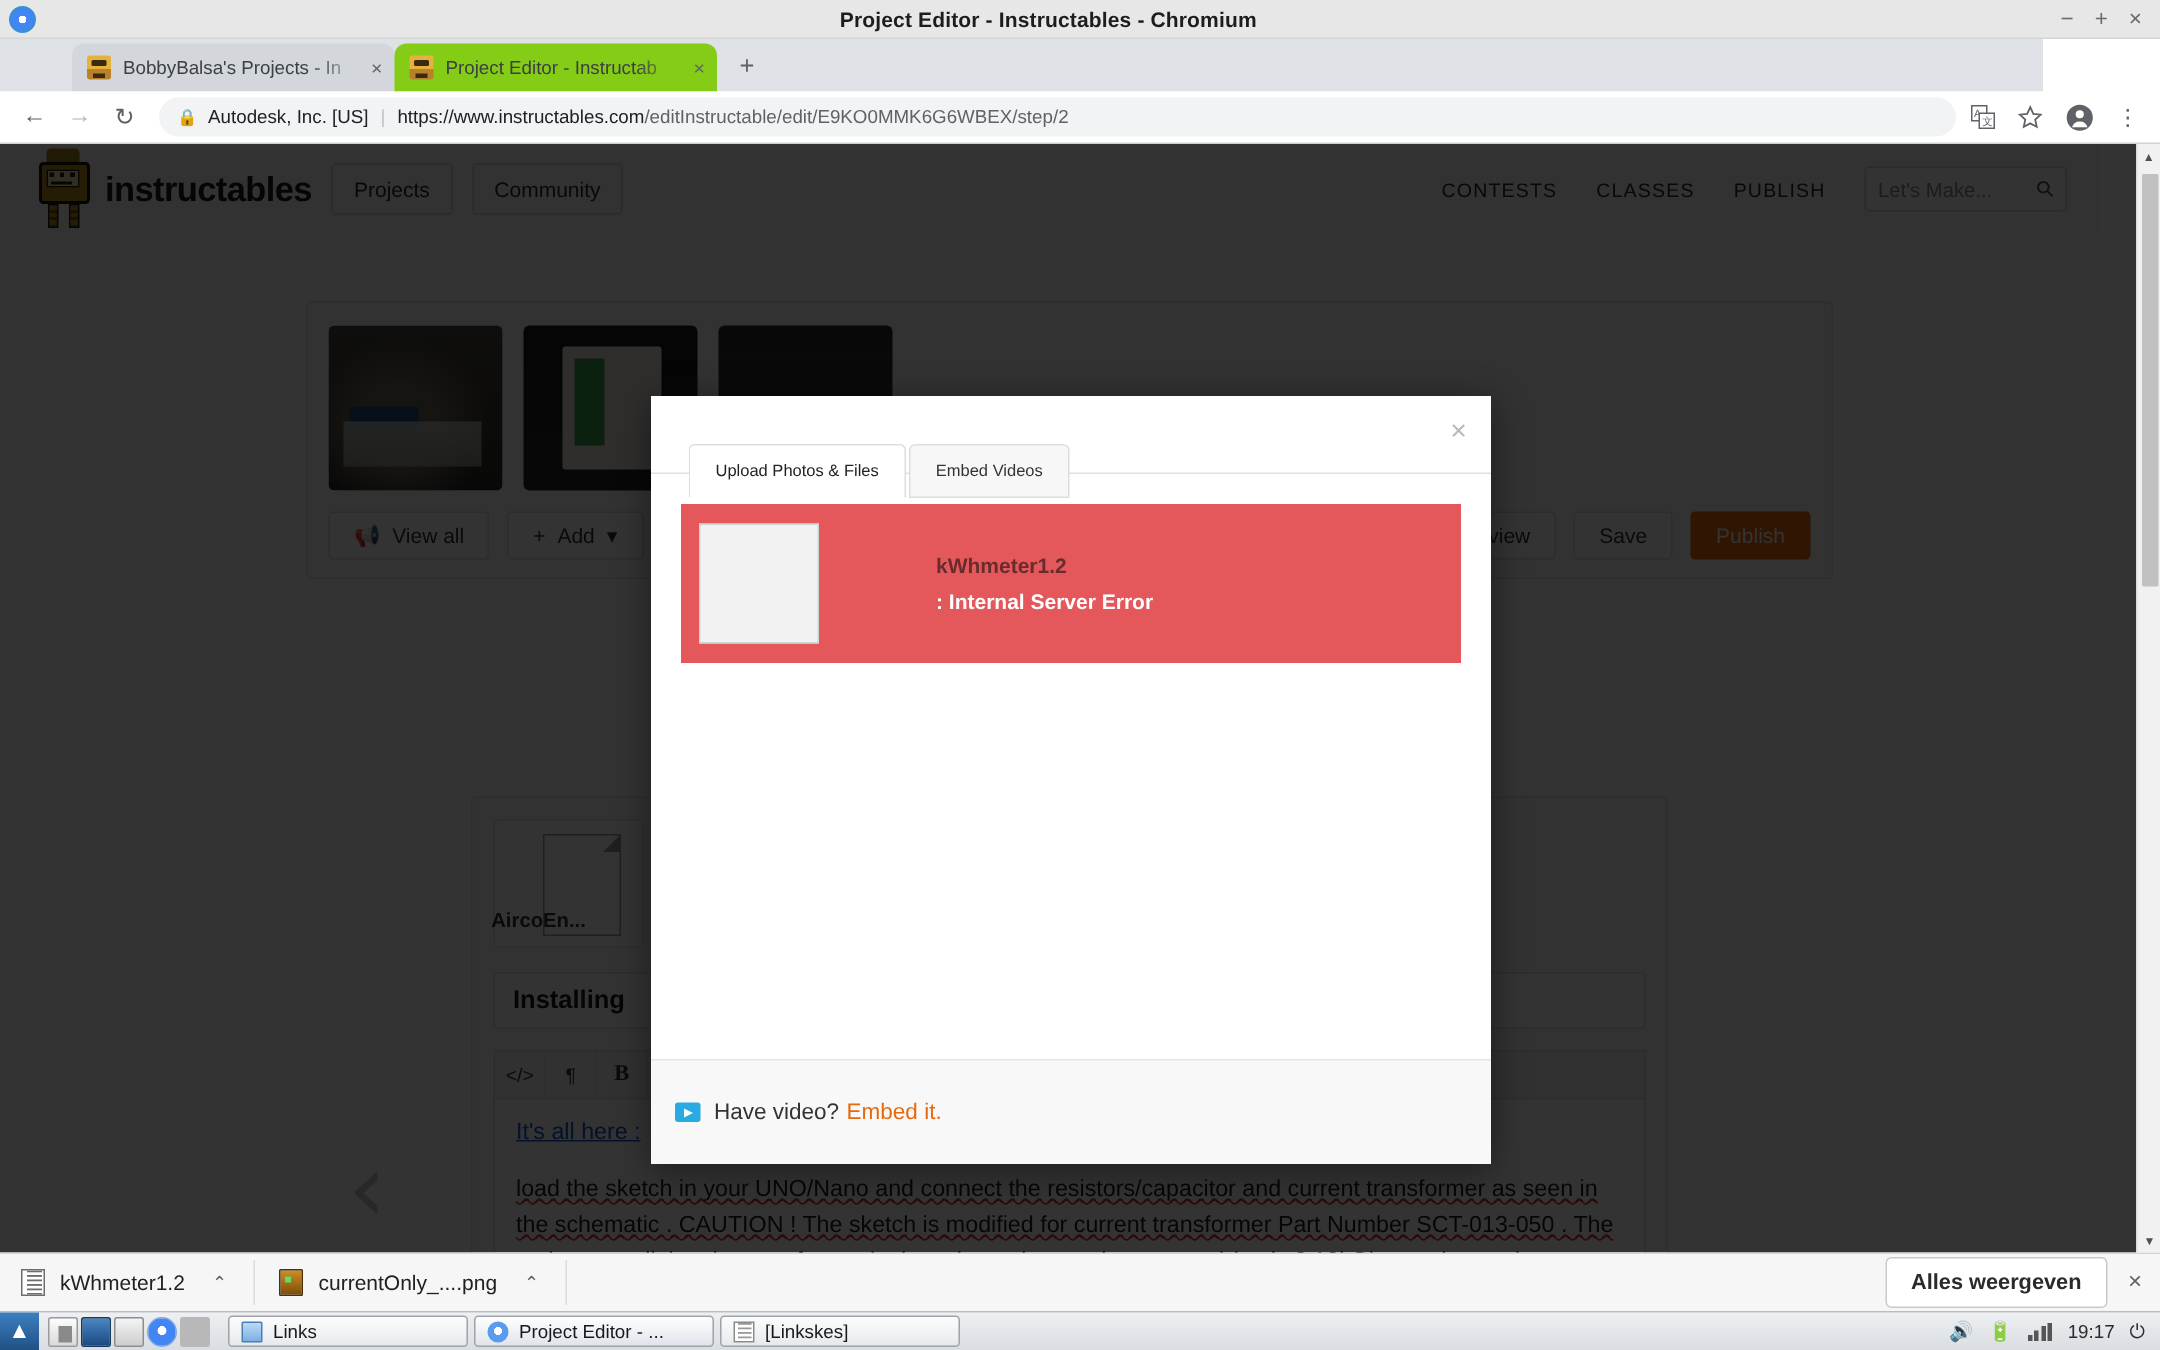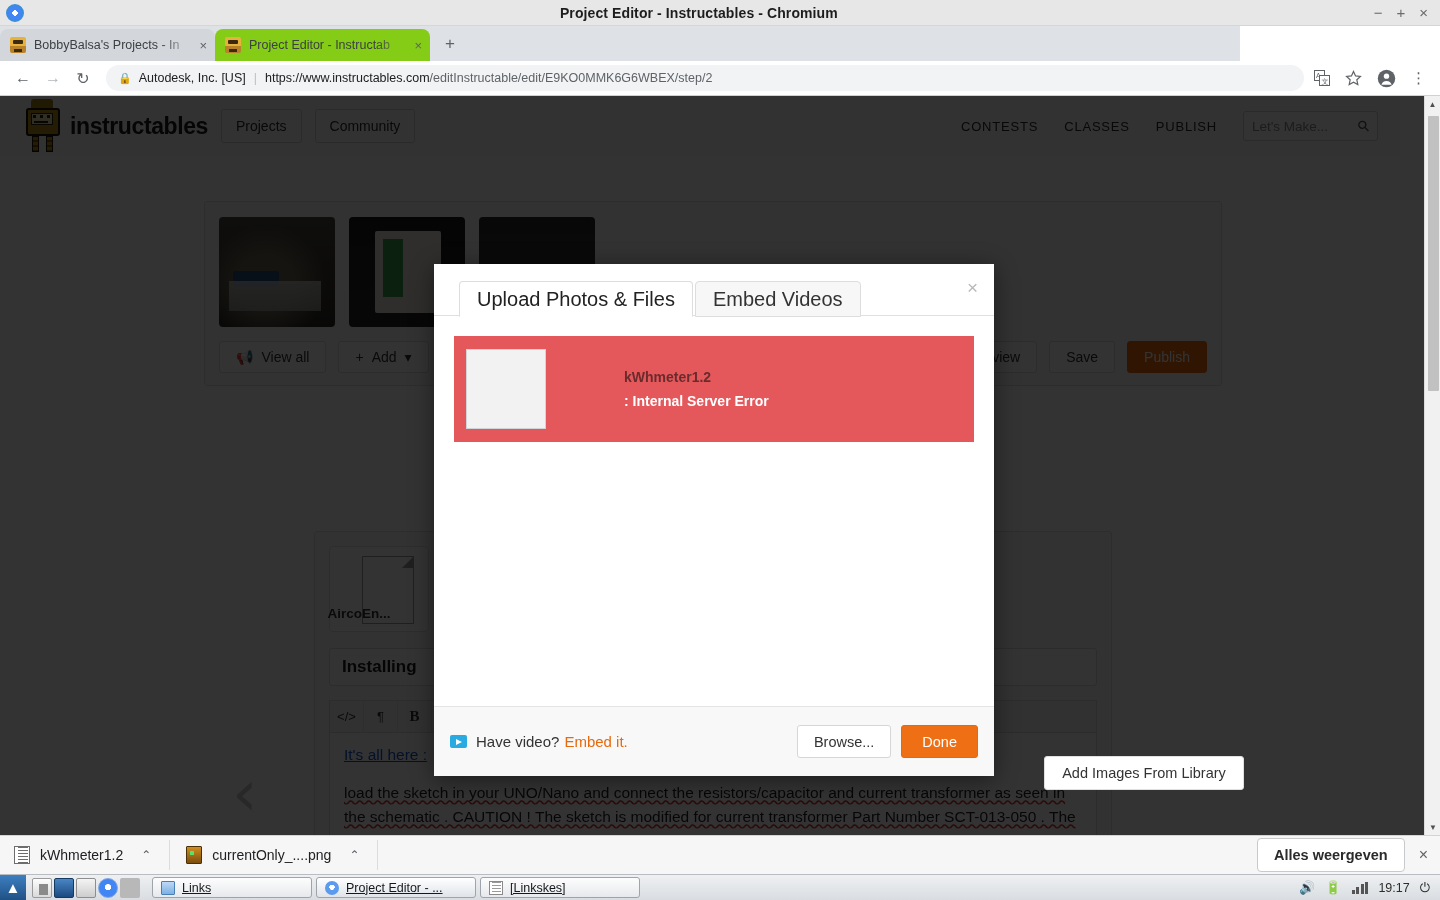--- a/index.html
+++ b/index.html
@@ -25,23 +25,23 @@
   }
   .tb-title {
     flex: 1; text-align: center; font-size: 14px; font-weight: bold;
     color: #1d1d1d; letter-spacing: .1px;
   }
   .tb-ctrls { display: flex; align-items: center; gap: 14px; margin-right: 12px; color: #6b6b6b; }
   .tb-ctrls span { font-size: 15px; line-height: 1; cursor: default; }
 
   
   .tabstrip {
-    position: absolute; left: 0; top: 26px; width: 1240px; height: 35px;
+    position: absolute; left: 0; top: 26px; width: 1362px; height: 35px;
     background: #dee1e6;
-    display: flex; align-items: flex-end;
+    display: flex; align-items: flex-end; padding-left: 48px;
   }
   .tab {
     height: 32px; width: 215px; display: flex; align-items: center;
     padding: 0 8px 0 10px; font-size: 12.5px; color: #3c4043;
     border-radius: 8px 8px 0 0; position: relative;
   }
   .tab.inactive { background: #d3d7dc; }
   .tab.active { background: #84cc16; }
   .tab .favicon {
     width: 16px; height: 16px; margin-right: 8px; flex: none;
@@ -210,23 +210,23 @@
 
   
   .modal {
     position: absolute; left: 434px; top: 168px; width: 560px; height: 512px;
     background: #ffffff; z-index: 60; box-shadow: 0 4px 22px rgba(0,0,0,.45);
   }
   .modal-head { height: 52px; position: relative; border-bottom: 1px solid #e0e0e0; }
   .mtabs { display: flex; align-items: flex-end; height: 52px; padding-left: 25px; }
   .mtab {
     height: 36px; padding: 0 17px; display: flex; align-items: center;
-    font-size: 20px; color: #333; border: 1px solid #dddddd;
+    font-size: 11px; color: #333; border: 1px solid #dddddd;
     border-radius: 4px 4px 0 0; background: #f7f7f7; margin-right: 2px;
-    position: relative; top: 1px;
+    position: relative; top: 16px;
   }
   .mtab.active { background: #ffffff; border-bottom-color: #ffffff; color: #222; }
   .mclose {
     position: absolute; right: 16px; top: 14px; font-size: 19px;
     color: #b9b9b9; line-height: 1;
   }
   .modal-body { height: 390px; padding: 20px; overflow: hidden; }
   .err-banner {
     background: #e4585c; height: 106px; display: flex; align-items: center; padding: 0 12px;
   }
@@ -326,21 +326,21 @@
   .ql.a::after{content:"";position:absolute;left:6px;top:5px;width:9px;height:11px;background:#8a8a8a;}
   .ql.b { background: linear-gradient(#4a86c5,#1b4a80); border: 1px solid #15395f; }
   .ql.c { background: linear-gradient(#f4f4f4,#cdcdcd); border: 1px solid #8d8d8d; }
   .ql.d { background: radial-gradient(circle at 50% 45%, #fff 0 22%, #4285f4 23% 100%);
           border: 1px solid #7ea7e0; border-radius: 50%; }
   .ql.e { background: #b8b8b8; }
   .task-btns { display: flex; align-items: center; gap: 4px; margin-left: 12px; }
   .task {
     height: 21px; min-width: 160px; padding: 0 8px; display: flex; align-items: center;
     gap: 7px; font-size: 12.5px; color: #16191c;
-    background: linear-gradient(#fdfdfd,#e6e9ec); border: 1px solid #9fa4aa; border-radius: 3px; text-decoration: underline;
+    background: linear-gradient(#fdfdfd,#e6e9ec); border: 1px solid #9fa4aa; border-radius: 3px;
   }
   .task.active { background: linear-gradient(#ffffff,#dfe4e9); }
   .task .ti { width: 14px; height: 14px; flex: none; }
   .ti.folder { background: linear-gradient(#bcd9f5,#7db0e4); border: 1px solid #4a7fb5; border-radius:1px;}
   .ti.chrome { background: radial-gradient(circle at 50% 45%, #fff 0 25%, #5a9bf0 26% 100%);
                border-radius: 50%; }
   .ti.note { background: #fff; border: 1px solid #8a8a8a;
              background-image: repeating-linear-gradient(#9a9a9a 0 1px, transparent 1px 3px);
              background-size: 9px 3px; background-position: 2px 3px; background-repeat: repeat-y;}
   .task .tlab { white-space: nowrap; overflow: hidden; }
@@ -515,26 +515,21 @@
         </div>
       </div>
     </div>
 
     <div class="modal-foot">
       <div class="video-hint">
         <span class="yt"></span>
         <span>Have video?</span>
         <span class="embed-link">Embed it.</span>
       </div>
-      <div class="foot-btns">
-        <div class="btn-browse">Browse...</div>
-        <div class="btn-done">Done</div>
-      </div>
-    </div>
-    <div class="lib-btn">Add Images From Library</div>
+    </div>
   </div>
 
   <div class="pscroll">
     <div class="arrw">▲</div>
     <div class="thumbbar"></div>
     <div class="arrw" style="position:absolute;bottom:0;left:0;width:16px;">▼</div>
   </div>
 </div>
 
 <div class="shelf">

